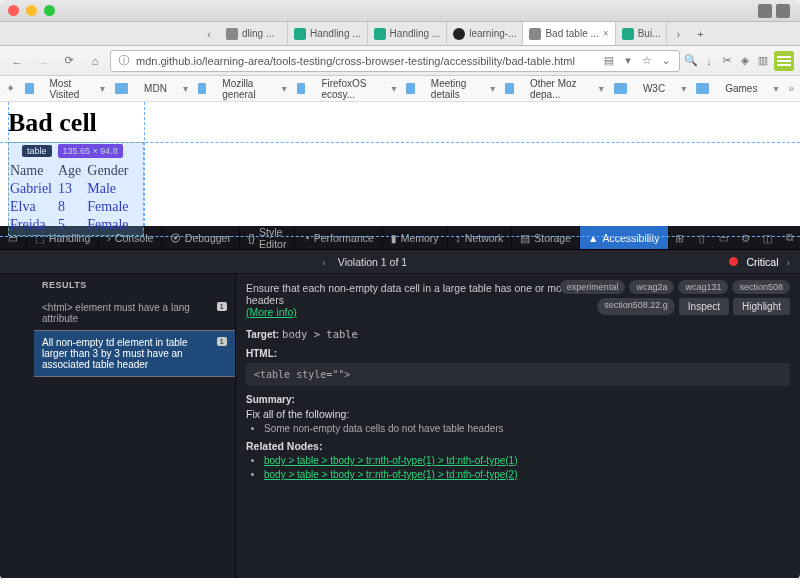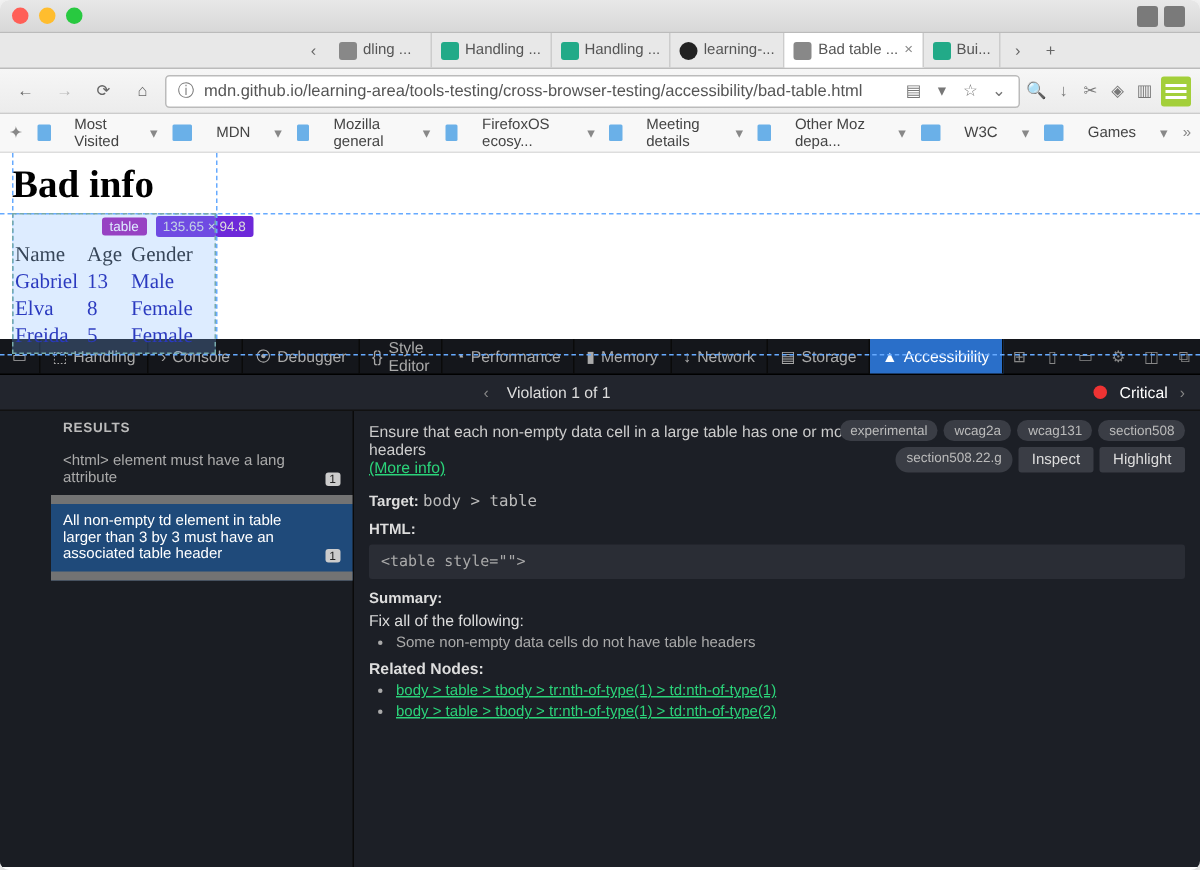--- a/index.html
+++ b/index.html
@@ -31,21 +31,21 @@
 
 .bookmarks { height: 26px; background:#f8f8f8; display:flex; align-items:center; padding:0 6px; gap:10px; border-bottom:1px solid #ddd; font-size:10px; }
 .bk { display:flex; align-items:center; gap:16px; color:#444; }
 .fold { width:13px; height:11px; background:#6ab0e8; border-radius:1px; }
 .star { color:#888; font-size:11px; }
 
 
 .page { position:relative; height:124px; padding:6px 8px; background:#fff; font-family: "Times New Roman", serif; }
 .page h1 { font-size:26px; font-weight:bold; margin-bottom:4px; }
 .size-badge { display:inline-flex; align-items:center; gap:6px; margin:2px 0 4px 14px; }
-.size-badge .tbl { background:#a21caf; color:#fff; padding:1px 5px; font-size:9px; border-radius:2px; font-family:Arial;margin-left:46px; }
+.size-badge .tbl { background:#0f172a; color:#fff; padding:1px 5px; font-size:9px; border-radius:2px; font-family:Arial; }
 .size-badge .dim { color:#444; font-size:9px; font-family:Liberation Sans, sans-serif; background:#6d28d9; color:#ddd; padding:2px 5px; border-radius:2px;}
 .hl-box { position:absolute; left:8px; top:40px; width:136px; height:94px; background:rgba(120,180,255,0.25); border:1px dashed #7aa; pointer-events:none;}
 .grid-v { position:absolute; top:0; bottom:0; border-left:1px dashed #6af; }
 .grid-h { position:absolute; left:0; right:0; border-top:1px dashed #6af; }
 table.bad { border-collapse:collapse; font-size:14px; margin-left:2px; }
 table.bad td { padding:1px 6px 1px 0; color:#11a; }
 table.bad tr:first-child td { color:#222; }
 
 
 .devtools { height: 352px; background:#1c1f26; color:#ccc; font-family: "Helvetica Neue", Arial, sans-serif; font-size:10.5px; display:flex; flex-direction:column; }
@@ -59,21 +59,21 @@
 .dt-sub .left { width:236px; display:flex; align-items:center; padding:0 8px; gap:12px; }
 .dt-sub .mid { flex:1; display:flex; align-items:center; justify-content:center; gap:12px; }
 .dt-sub .right { display:flex; align-items:center; gap:8px; padding-right:10px; }
 .chev { color:#888; }
 .crit-dot { width:9px; height:9px; border-radius:50%; background:#e33; }
 .crit-txt { color:#fff; }
 
 .dt-body { flex:1; display:flex; overflow:hidden; }
 .dt-left { width:236px; background:#1a1d23; border-right:1px solid #0a0a0a;padding-left:34px; }
 .dt-left .hdr { padding:6px 8px; font-weight:bold; font-size:9px; letter-spacing:0.5px; color:#bbb; }
-.res-item { padding:6px 8px; display:flex; justify-content:space-between; align-items:flex-end; font-size:10px; color:#aaa; border-bottom:6px solid #737373; }
+.res-item { padding:6px 8px; display:flex; justify-content:space-between; align-items:flex-start; font-size:10px; color:#aaa; border-bottom:1px solid #737373; }
 .res-item.sel { background:#1f4a7a; color:#fff; }
 .res-item .cnt { background:#ccc; color:#222; border-radius:2px; padding:0 3px; font-size:8px; }
 
 .dt-main { flex:1; padding:8px 10px; overflow:auto; position:relative; }
 .more { color:#2bd47a; text-decoration:underline; }
 .tags-row { position:absolute; top:6px; right:10px; display:flex; flex-wrap:wrap; gap:4px; width:260px; justify-content:flex-end; }
 .tag { background:#3a3d45; color:#bbb; padding:2px 7px; border-radius:9px; font-size:9px; }
 .btn-inl { background:#3a3d45; color:#ddd; padding:3px 9px; border-radius:2px; font-size:10px; }
 .code-box { background:#2a2d35; padding:6px 8px; border-radius:2px; margin:4px 0; color:#aaa; font-family:monospace; font-size:10px; }
 .dt-main .lbl { color:#ddd; font-weight:bold; margin:8px 0 3px; font-size:10px; }
@@ -219,21 +219,21 @@
       <span style="color:#888">▾</span>
     </div>
   <span style="margin-left:auto;color:#888">»</span>
 </div>
 
 <div class="page">
   <div class="grid-v" style="left:8px"></div>
   <div class="grid-v" style="left:144px"></div>
   <div class="grid-h" style="top:40px"></div>
   <div class="grid-h" style="top:134px"></div>
-  <h1>Bad info</h1>
+  <h1>Bad cell</h1>
   <div class="size-badge">
     <span class="tbl">table</span>
     <span class="dim">135.65 × 94.8</span>
   </div>
   <div class="hl-box"></div>
   <table class="bad">
     <tbody>
         <tr>
           <td>Name</td>
           <td>Age</td>

